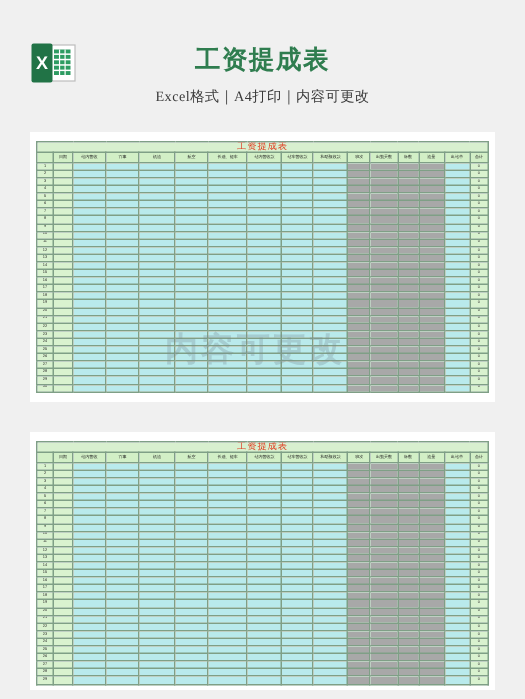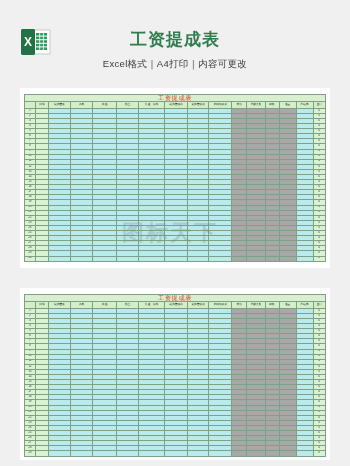--- a/index.html
+++ b/index.html
@@ -30,20 +30,21 @@
     margin:0;padding-top:28px;
     font-size:17px;font-weight:bold;
     color:#2f7d4f;
     letter-spacing:1px;
   }
   .doc-subtitle{
     margin:0;padding-top:7px;
     font-size:9.5px;
     color:#3a3a3a;
     letter-spacing:.3px;
+    font-family:Liberation Serif, serif;
   }
 
   
   .sheet-panel{
     position:absolute;left:20px;width:310px;
     background:#ffffff;
     box-sizing:border-box;
     padding:6px 4px 5px 4px;
     overflow:hidden;
   }
@@ -715,21 +716,21 @@
           <td class="c-locked"></td>
           <td class="c-locked"></td>
           <td class="c-locked"></td>
           <td class="c-cyan"></td>
           <td class="c-total">0</td>
         </tr>
       </tbody>
   </table>
 </div>
 
-<div class="watermark">图标天下</div>
+<div class="watermark">内容可更改</div>
 
 <div class="sheet-panel" id="panel-2">
   <table class="sheet">
     <colgroup>
         <col style="width: 11px;">
         <col style="width: 13px;">
         <col style="width: 22px;">
         <col style="width: 22px;">
         <col style="width: 24px;">
         <col style="width: 22px;">

